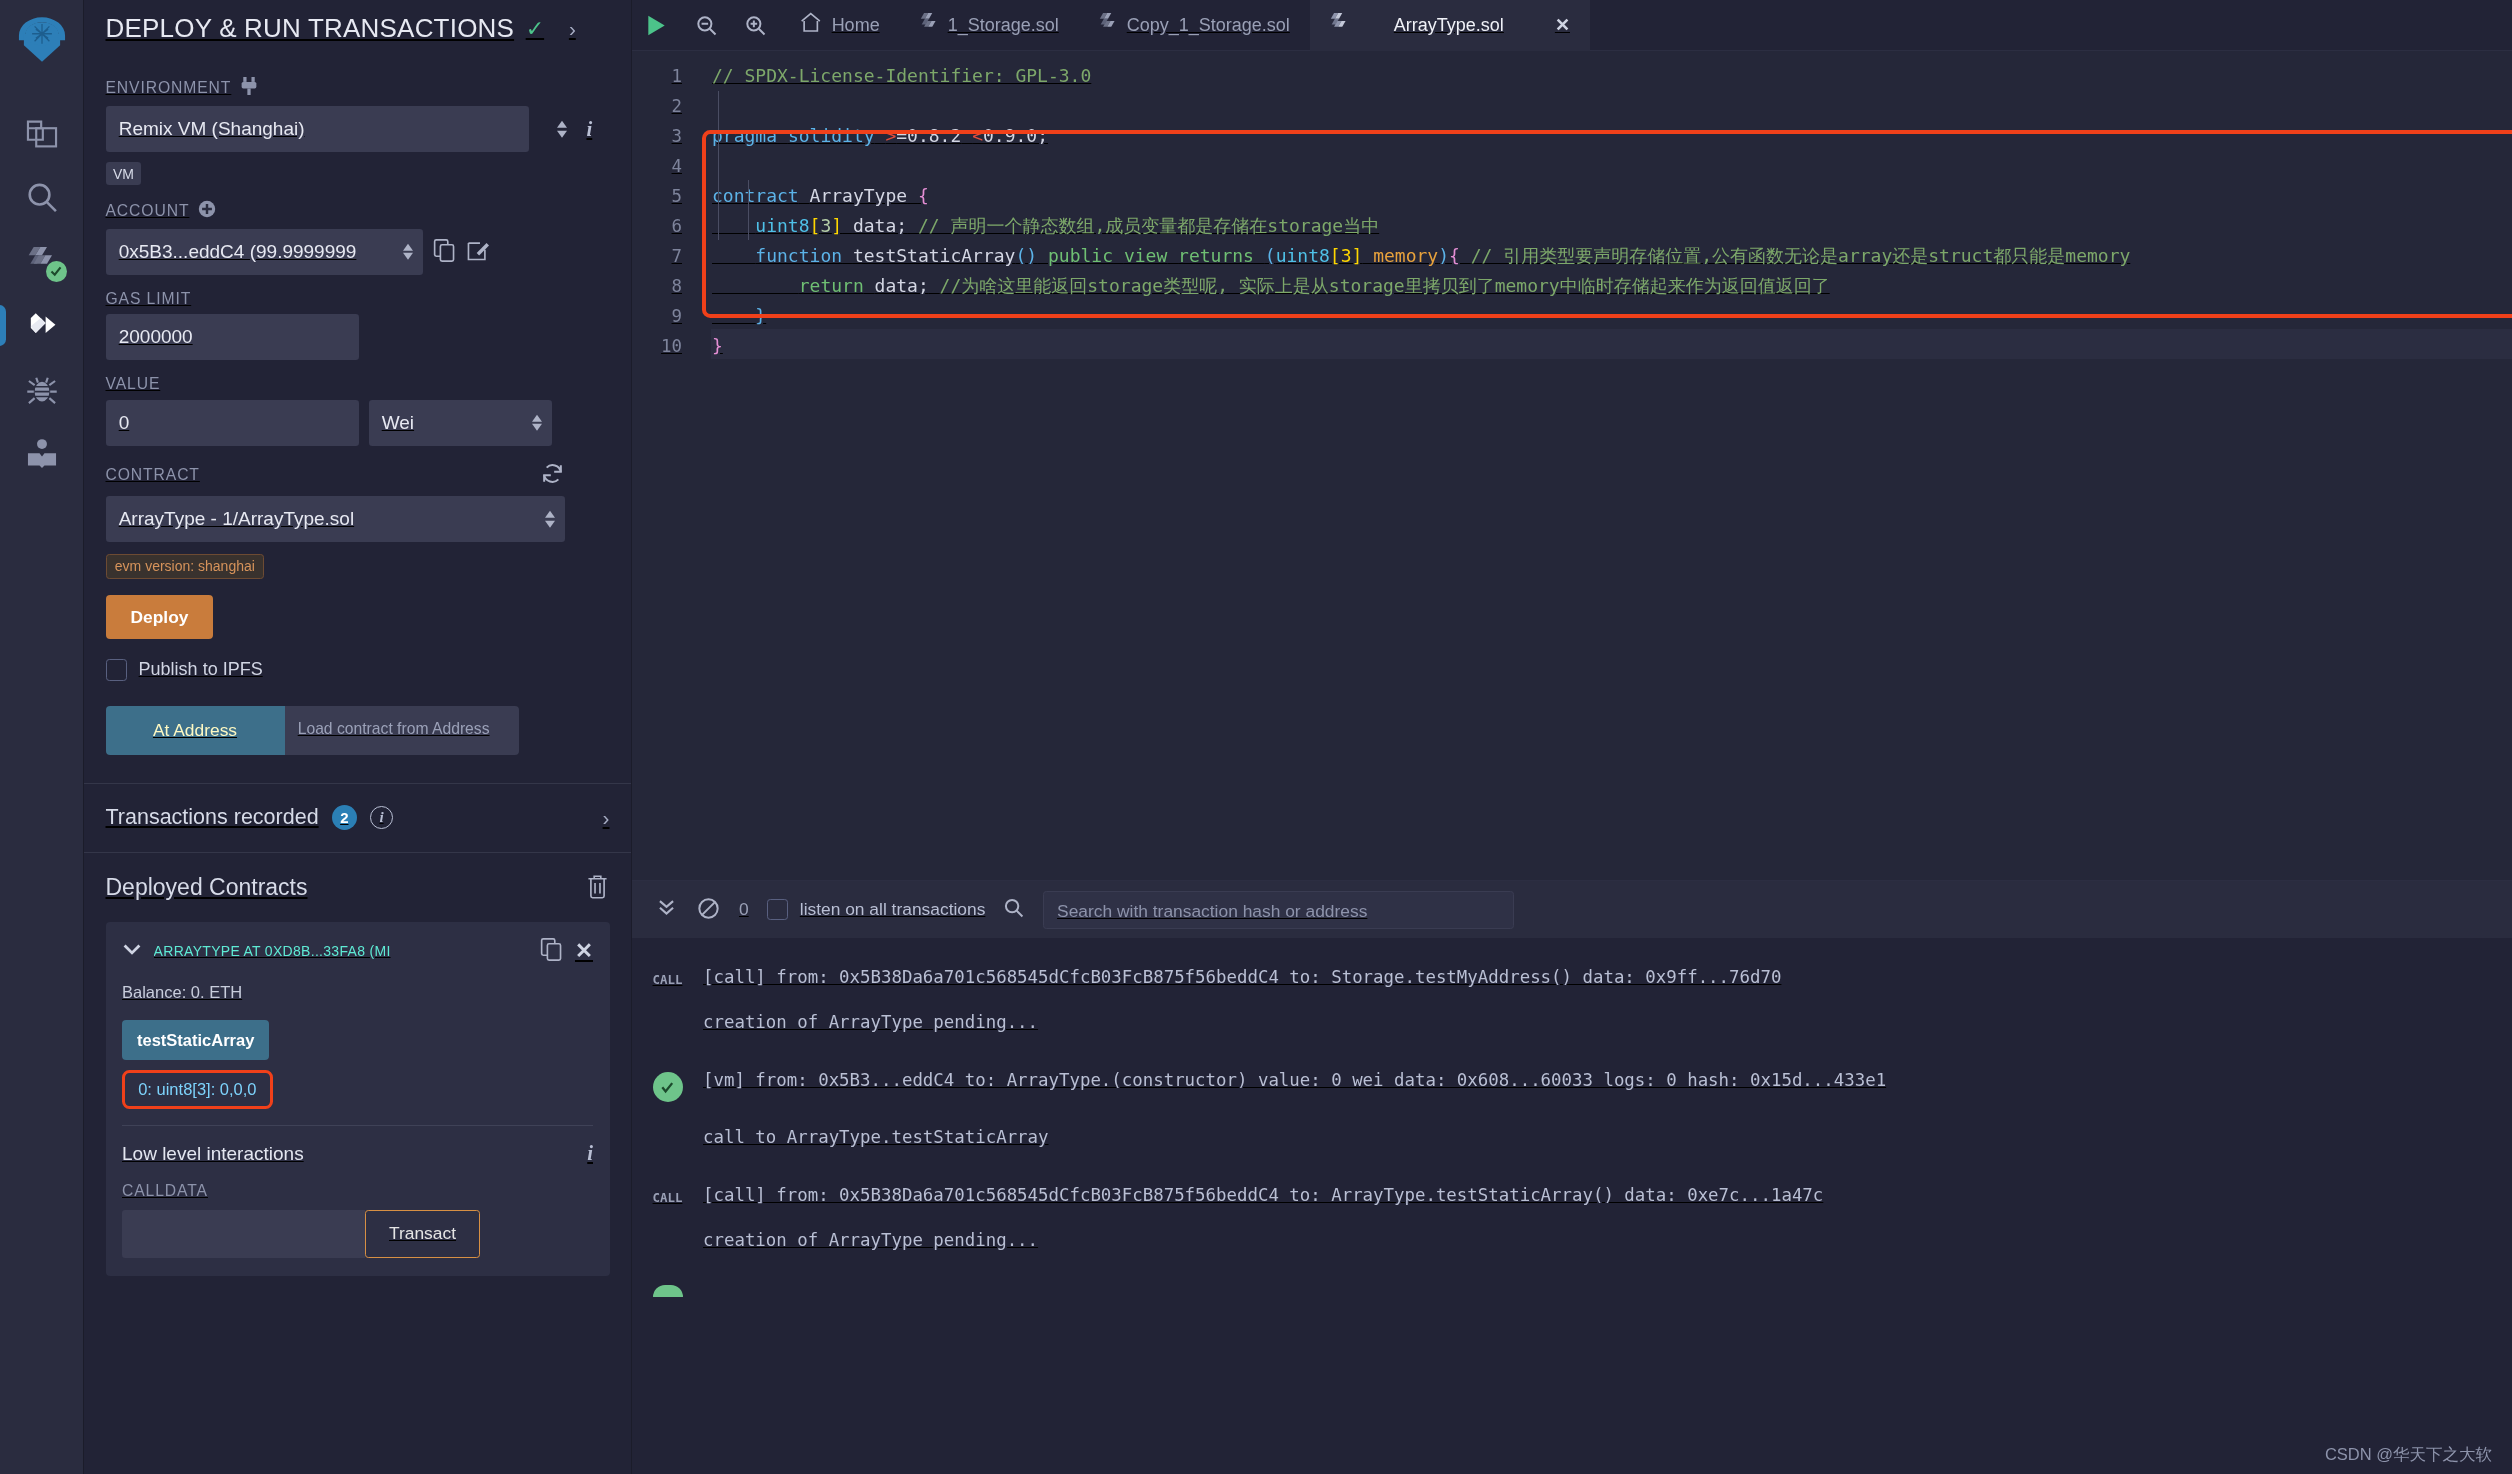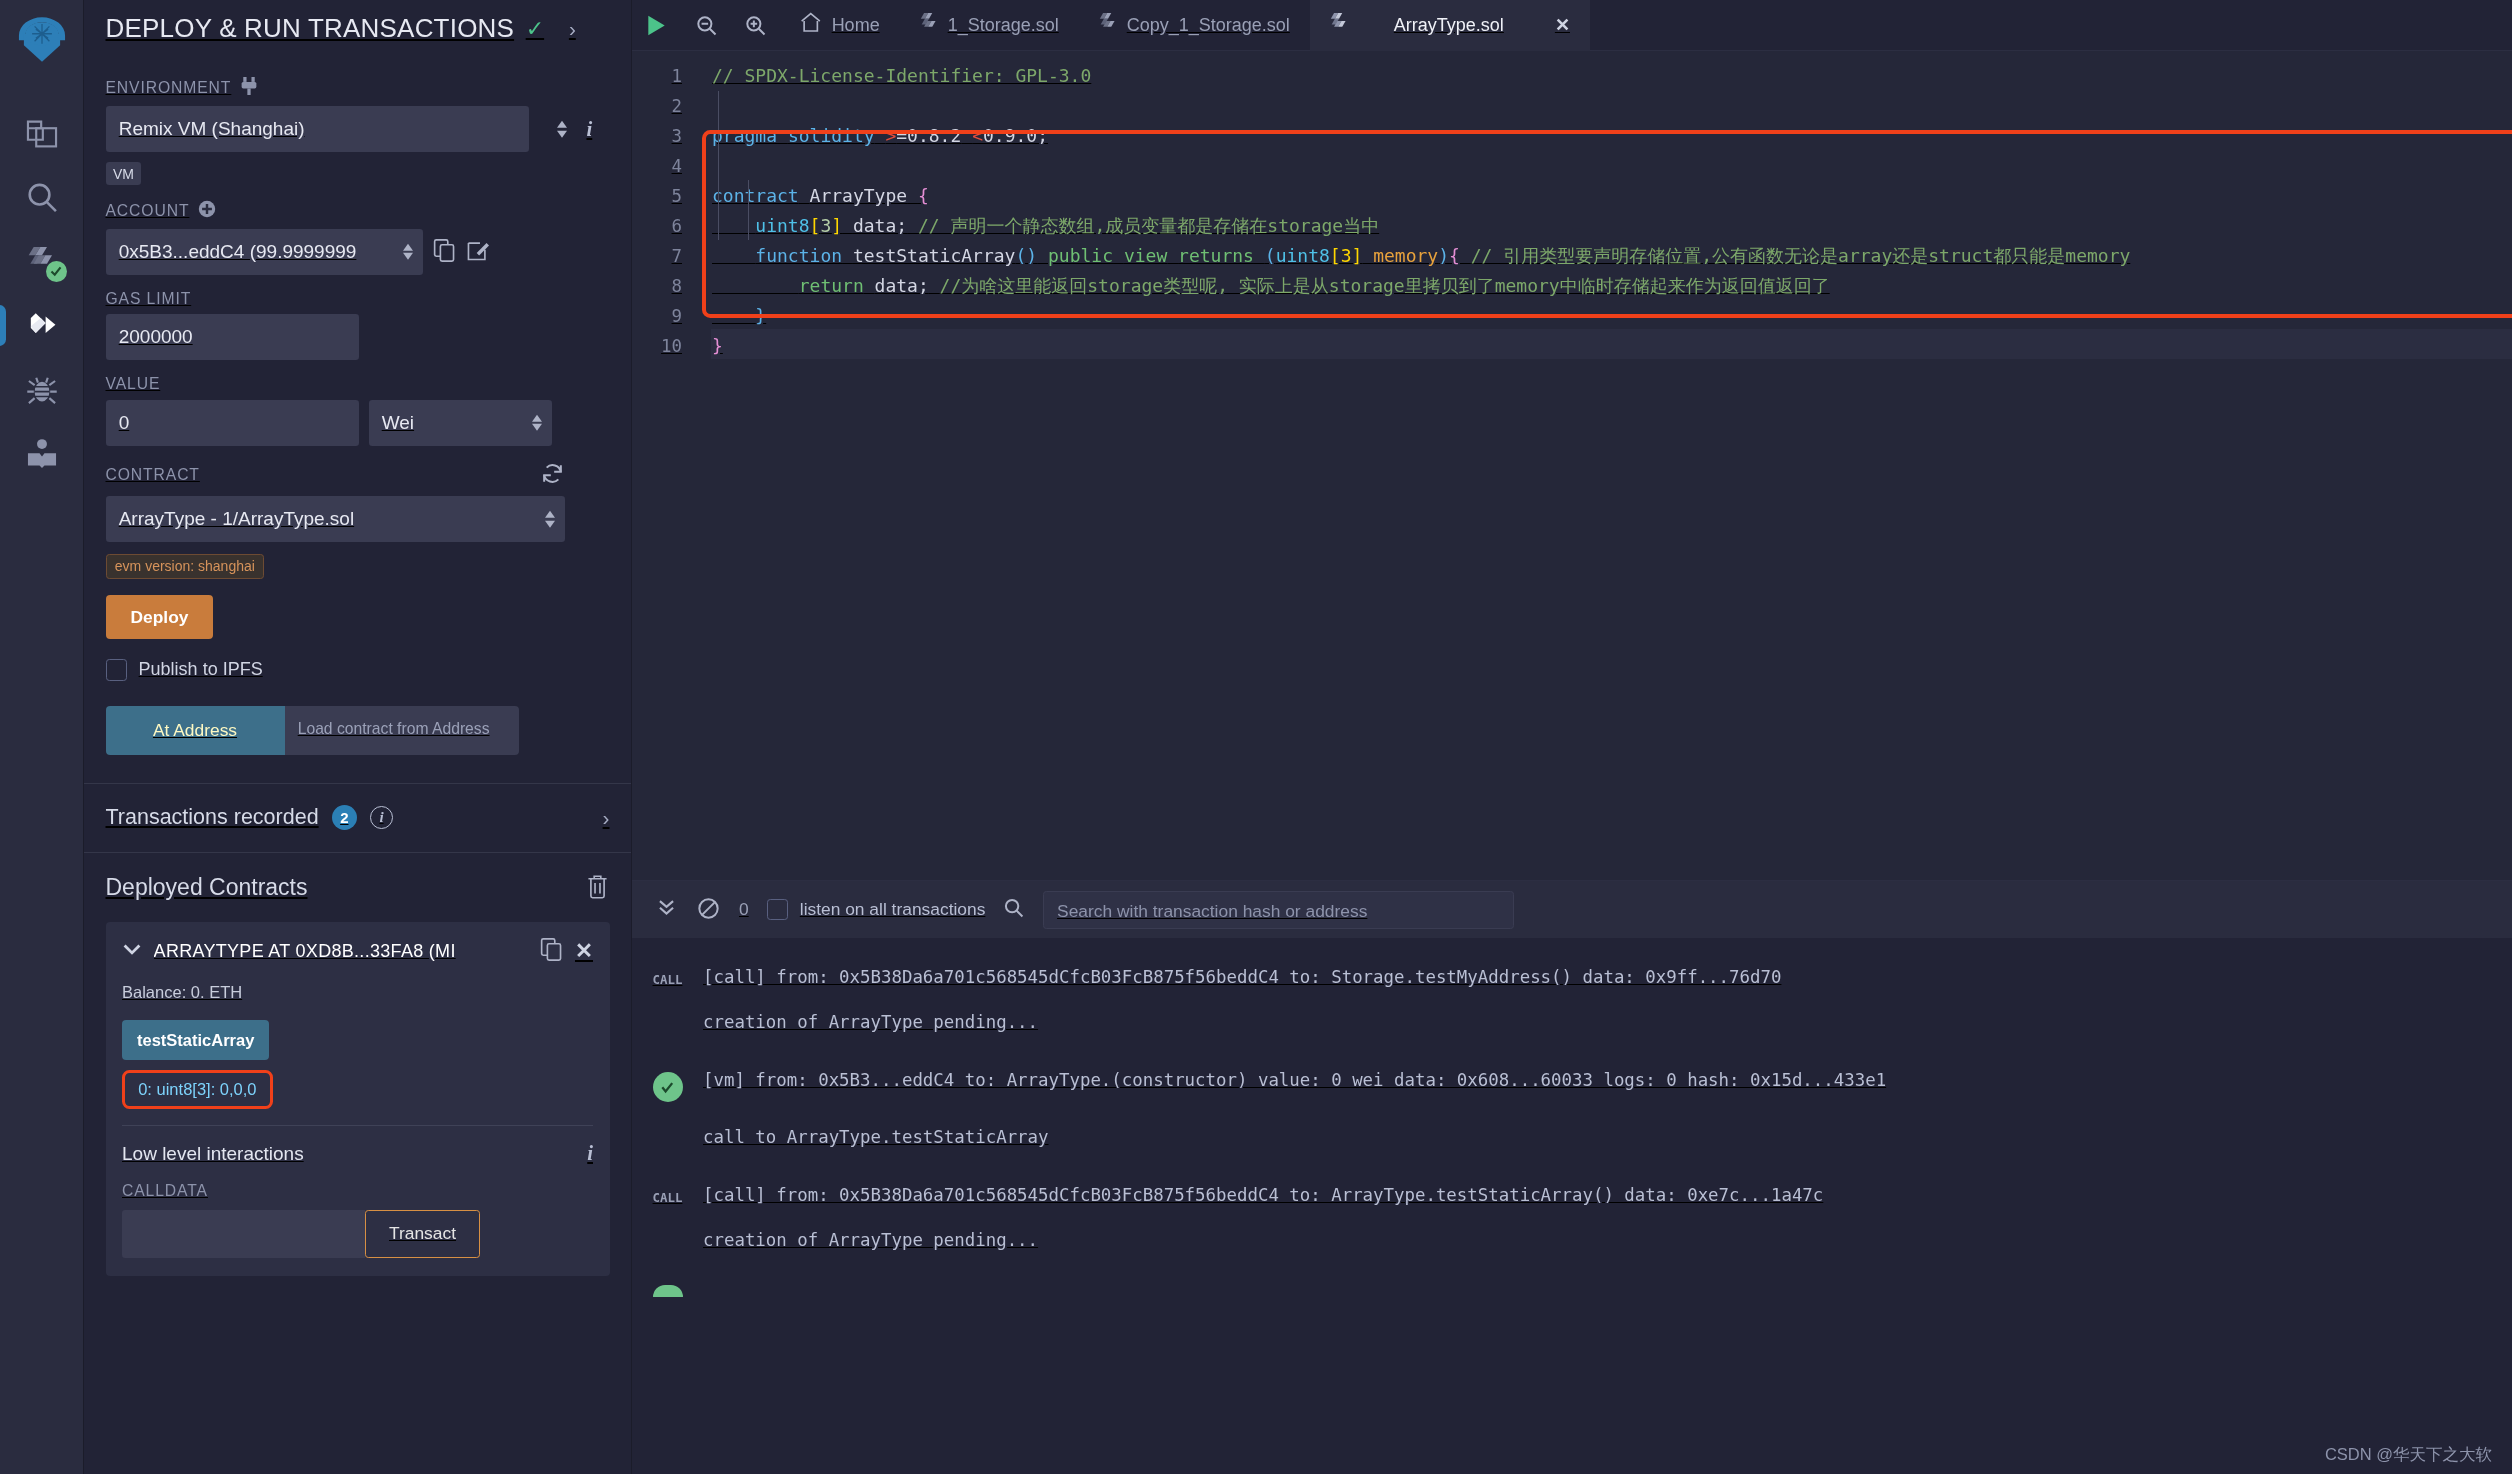--- a/index.html
+++ b/index.html
@@ -122,21 +122,21 @@
   }
   .grow { flex:1; }
 
   .dc-head { display:flex; align-items:center; padding: 20px 21.5px; }
   .dc-head h3 { font-size:23px; color:#d7dbe8; font-weight:normal; }
 
   .contract-card {
     margin: 0 21.5px; background:#2d2f44; border-radius:4.1px; padding: 15px 16.5px 18px 16.5px;
   }
   .cc-top { display:flex; align-items:center; gap:11.6px; }
-  .cc-title { font-size:18px; color:#ffffff; letter-spacing:0.3px; flex:1; white-space:nowrap; overflow:hidden;}
+  .cc-title { font-size:14px; color:#5eead4; letter-spacing:0.3px; flex:1; white-space:nowrap; overflow:hidden;}
   .cc-bal { font-size:16.5px; color:#c8cddc; margin-top:18px; }
   .fn-btn {
     margin-top:18px; background:#3d6f8a; color:#fff; border:none; border-radius:4.1px;
     font-size:16.5px; font-weight:bold; padding: 10.7px 15px; cursor:pointer;
     font-family:"Liberation Sans", sans-serif;
   }
   .ret-box {
     margin-top:10px; border:3.3px solid #f0401a; border-radius:7.4px;
     padding: 6.6px 13.2px; font-size:16.5px; color:#7dd3fc; display:inline-block;
   }

